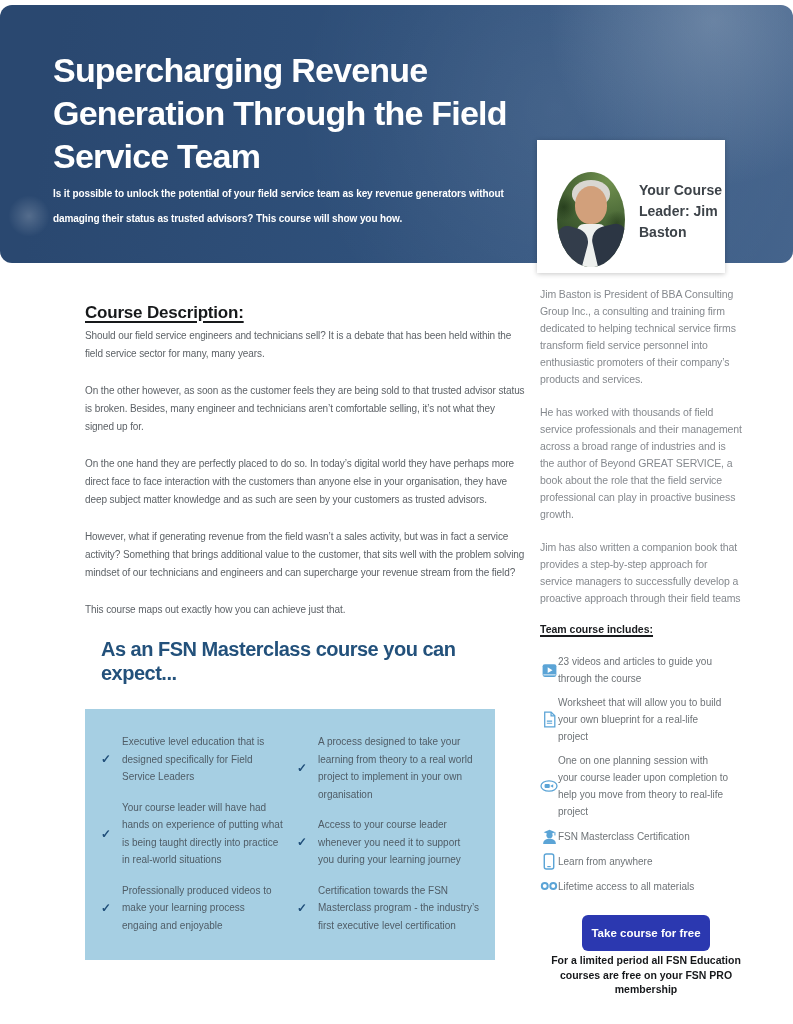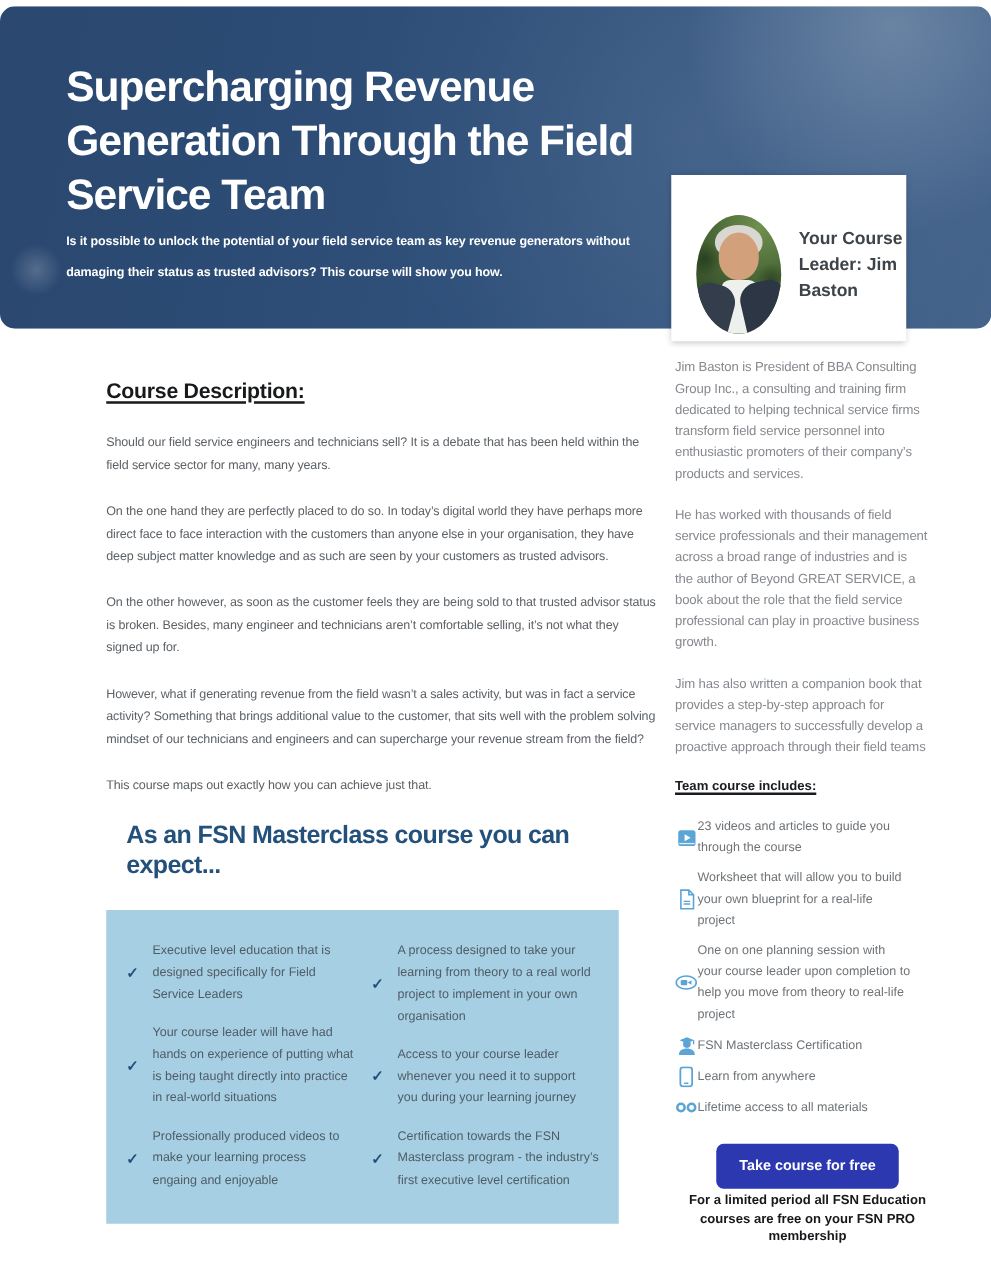--- a/index.html
+++ b/index.html
@@ -55,21 +55,21 @@
   .p-hair  { position:absolute; top:8px;  left:15px; width:38px; height:27px; background:#d9d7d2; border-radius:50% 50% 45% 45%; }
   .p-face  { position:absolute; top:14px; left:18px; width:32px; height:38px; background:#d2a07b; border-radius:50% 50% 46% 46%; }
   .p-shirt { position:absolute; top:52px; left:20px; width:29px; height:43px; background:#eef0ee; border-radius:7px 7px 0 0; }
   .p-jacket-l { position:absolute; top:55px; left:-4px;  width:32px; height:52px; background:#333d4b; transform:rotate(15deg);  border-radius:10px 14px 0 0; }
   .p-jacket-r { position:absolute; top:53px; right:-5px; width:35px; height:54px; background:#2c3644; transform:rotate(-13deg); border-radius:14px 10px 0 0; }
   
   .left-col { position:absolute; left:85px; top:303px; width:440px; }
   .desc-heading {
     font-size:17px; font-weight:bold; color:#17191b;
     text-decoration:underline; text-decoration-thickness:2px; text-underline-offset:3px;
-    margin-bottom:23px; letter-spacing:-0.2px;
+    margin-bottom:4px; letter-spacing:-0.2px;
   }
   .left-col p.body-para {
     font-size:10px; line-height:18px; color:#5d6267; margin-bottom:19px;
     letter-spacing:-0.1px;
   }
   .expect-heading {
     margin:6px 0 24px 16px; width:392px;
     font-size:20px; line-height:23.5px; font-weight:bold; color:#23517b;
     letter-spacing:-0.5px;
   }
@@ -87,21 +87,21 @@
   .inc-heading {
     margin:4px 0 18px 0; font-size:10.5px; font-weight:bold; color:#1a1c1f;
     text-decoration:underline; text-decoration-thickness:1.5px; text-underline-offset:2px;
   }
   .inc-list { list-style:none; }
   .inc-list li { display:flex; align-items:center; margin-bottom:7px; }
   .inc-icon { flex-shrink:0; width:18px; height:18px; color:#5ba4d6; display:flex; align-items:center; justify-content:center; }
   .inc-icon svg { display:block; }
   .inc-text { font-size:10px; line-height:17px; color:#6e7377; width:172px; }
   .cta {
-    display:block; margin:20px auto 0 auto; width:146px; height:36px;
+    display:block; margin:20px auto 0 auto; width:128px; height:36px;
     background:#2b38b0; border:none; border-radius:6px; cursor:pointer;
     color:#ffffff; font-family:"Liberation Sans", sans-serif; font-size:11.5px; font-weight:bold;
   }
   .note {
     margin-top:2px; padding:0 6px; text-align:center;
     font-size:10.5px; line-height:14.5px; font-weight:bold; color:#16181b;
   }
 </style>
 </head>
 <body>
@@ -127,22 +127,22 @@
       </div>
       <div class="leader-label">Your Course Leader: Jim Baston</div>
     </aside>
   </header>
 
   <main>
 
     <section class="left-col">
       <h2 class="desc-heading">Course Description:</h2>
       <p class="body-para">Should our field service engineers and technicians sell? It is a debate that has been held within the field service sector for many, many years.</p>
+      <p class="body-para">On the other however, as soon as the customer feels they are being sold to that trusted advisor status is broken. Besides, many engineer and technicians aren’t comfortable selling, it’s not what they signed up for.</p>
       <p class="body-para">On the one hand they are perfectly placed to do so. In today’s digital world they have perhaps more direct face to face interaction with the customers than anyone else in your organisation, they have deep subject matter knowledge and as such are seen by your customers as trusted advisors.</p>
-      <p class="body-para">On the other however, as soon as the customer feels they are being sold to that trusted advisor status is broken. Besides, many engineer and technicians aren’t comfortable selling, it’s not what they signed up for.</p>
       <p class="body-para">However, what if generating revenue from the field wasn’t a sales activity, but was in fact a service activity? Something that brings additional value to the customer, that sits well with the problem solving mindset of our technicians and engineers and can supercharge your revenue stream from the field?</p>
       <p class="body-para">This course maps out exactly how you can achieve just that.</p>
 
       <h3 class="expect-heading">As an FSN Masterclass course you can expect...</h3>
 
       <div class="expect-box">
         <div class="expect-col">
           <div class="exp-item">
             <span class="exp-check">✓</span>
             <span class="exp-text">Executive level education that is designed specifically for Field Service Leaders</span>

